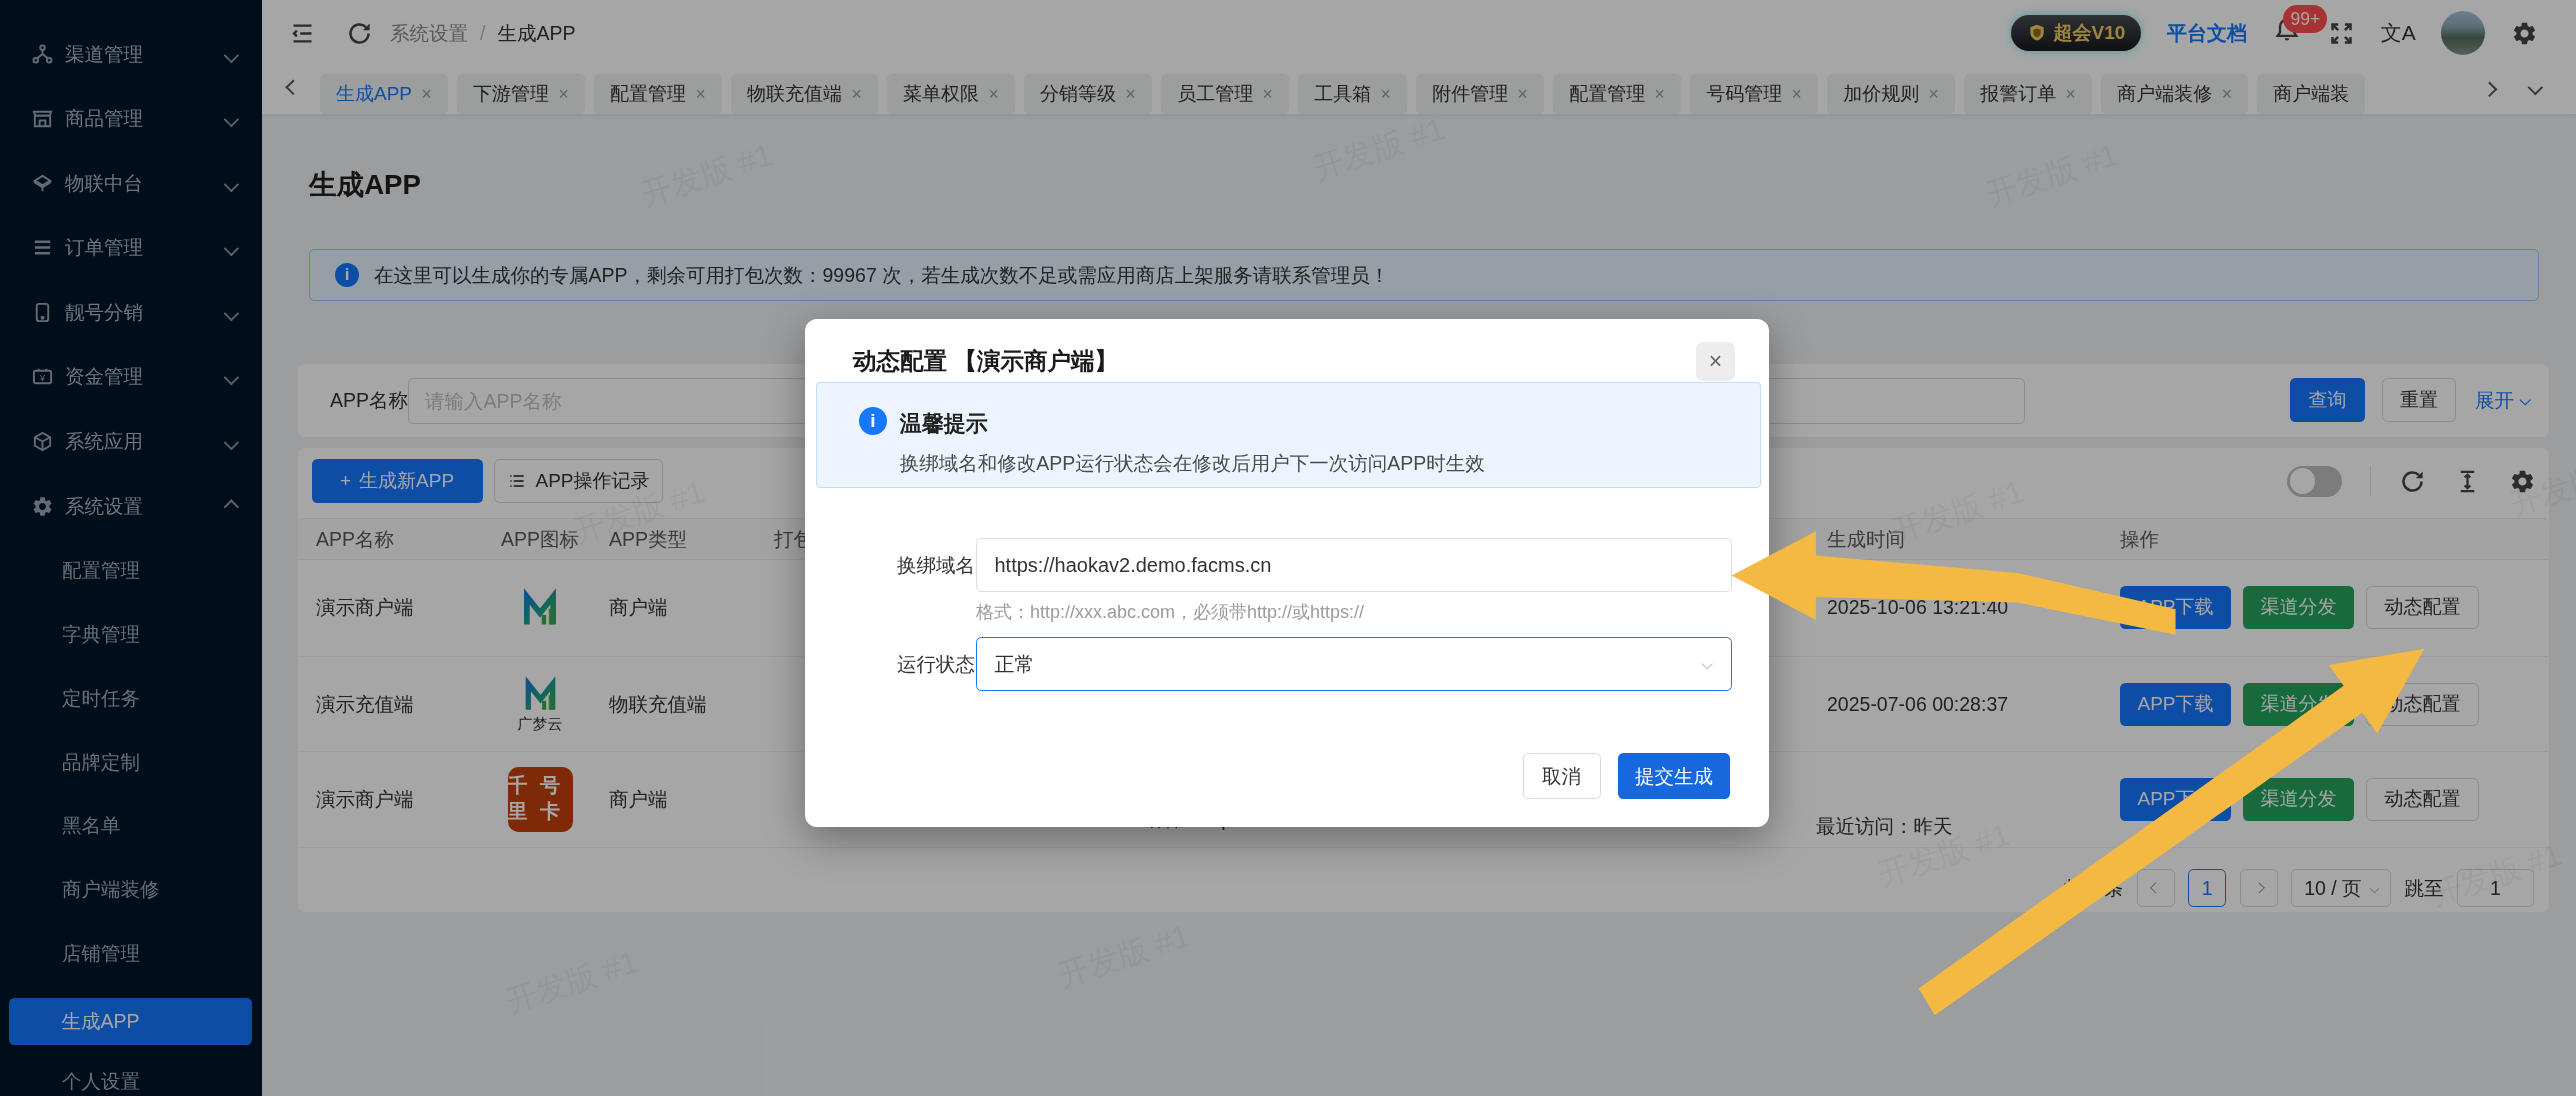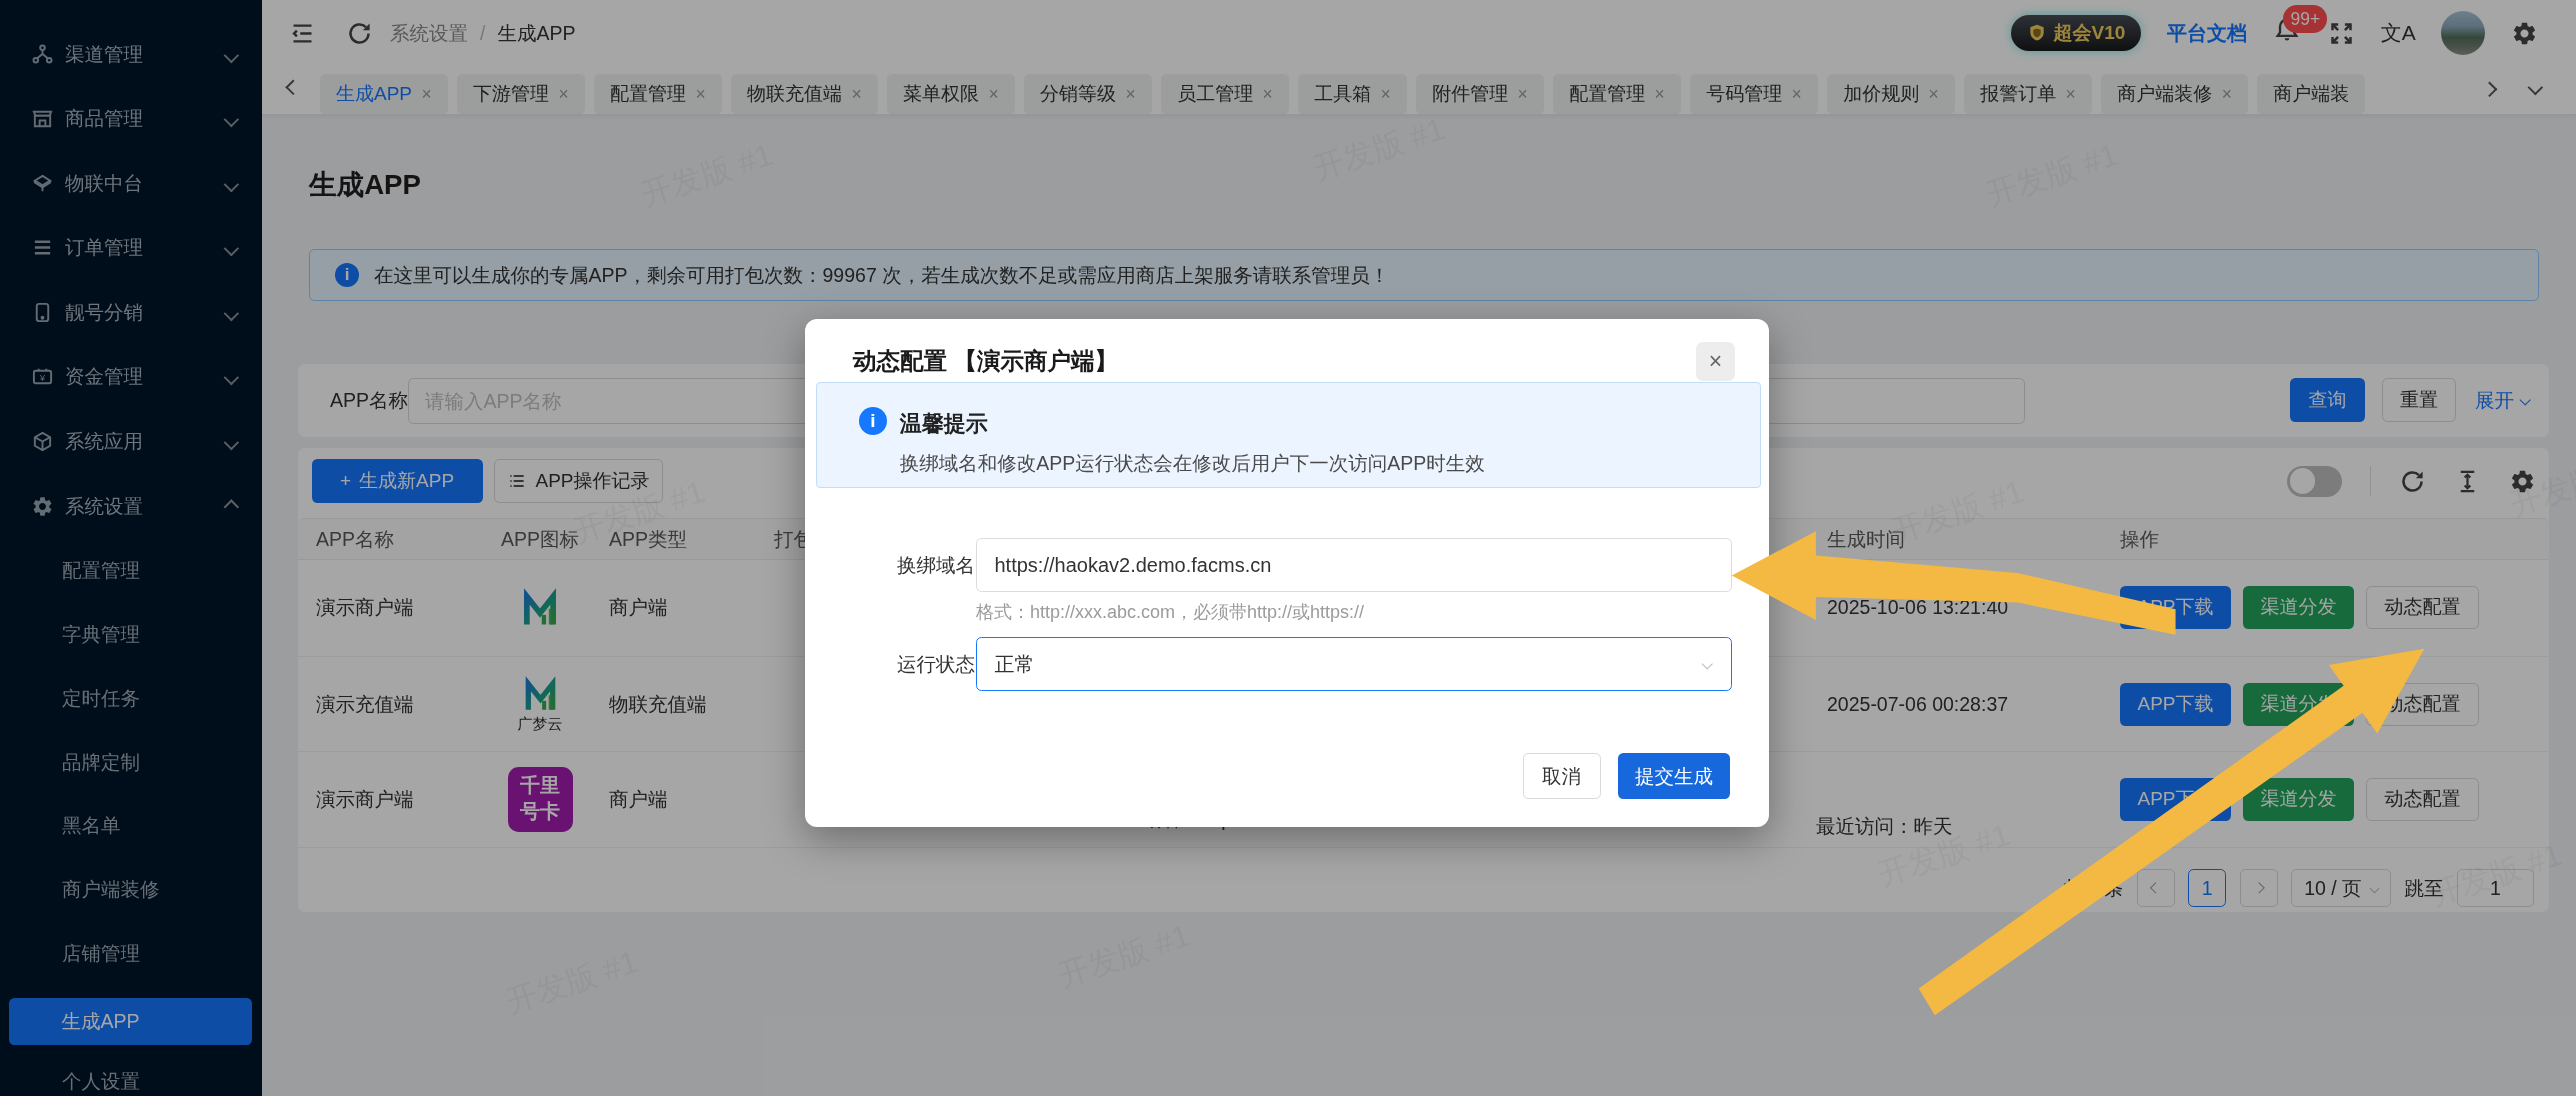--- a/index.html
+++ b/index.html
@@ -68,22 +68,22 @@
   .btn-green{background:var(--green);color:#fff;border:none;}
   .link{color:var(--primary);font-size:19.5px;display:flex;align-items:center;gap:6.7px;cursor:pointer;}
   
   .thead{position:absolute;left:0;top:70px;width:2251px;height:40px;border-top:0.7px solid #ececec;border-bottom:0.7px solid #ececec;
       background:#fafafa;font-size:19.5px;color:#595959;border-radius:6.7px 6.7px 0 0;}
   .th,.td{position:absolute;display:flex;align-items:center;}
   .c1{left:18px;width:161px;} .c2{left:180px;width:124px;justify-content:center;} .c3{left:311px;width:158px;}
   .c4{left:476px;width:1053px;} .c5{left:1529px;width:289px;} .c6{left:1822px;width:417px;}
   .row{position:absolute;left:0;width:2251px;border-bottom:0.7px solid #f0f0f0;font-size:19.5px;color:#333;}
   .pkg{display:flex;flex-direction:column;gap:13.5px;}
-  .qlhk{width:65px;height:65px;border-radius:10.8px;background:#a21caf;color:#fff;font-size:20px;font-weight:bold;
-      display:flex;flex-direction:column;align-items:center;justify-content:center;line-height:25.6px;}
+  .qlhk{width:65px;height:65px;border-radius:10.8px;background:#c2410c;color:#fff;font-size:20px;font-weight:bold;
+      display:flex;align-items:center;justify-content:center;line-height:25.6px;}
   .m-caption{font-size:15px;color:#333;text-align:center;margin-top:1.3px;}
   .act{gap:12px;}
   .abtn{height:43px;padding:0 17.5px;}
   .toggle{width:55px;height:31px;border-radius:15.5px;background:#bfbfbf;position:relative;cursor:pointer;}
   .toggle .knob{position:absolute;left:2.7px;top:2.7px;width:25.6px;height:25.6px;border-radius:50%;background:#fff;}
   .tool-ico{width:27px;height:27px;color:#444;cursor:pointer;}
   .vdiv{width:0.7px;height:30px;background:#e2e2e2;}
   
   .pager{position:absolute;right:15px;top:421px;height:38px;display:flex;align-items:center;gap:13.5px;font-size:19.5px;color:#333;}
   .pbox{height:38px;min-width:38px;border:0.7px solid #d9d9d9;border-radius:5.4px;background:#fff;display:flex;

